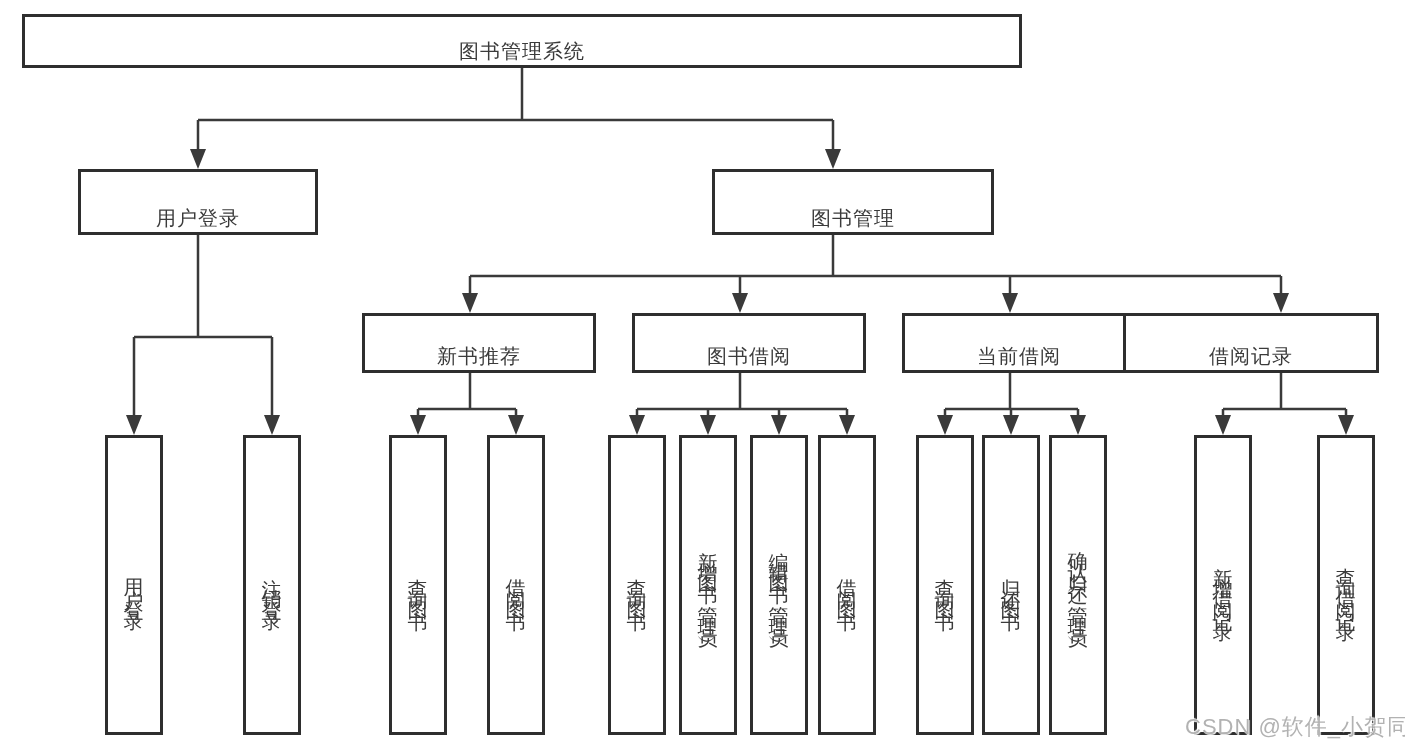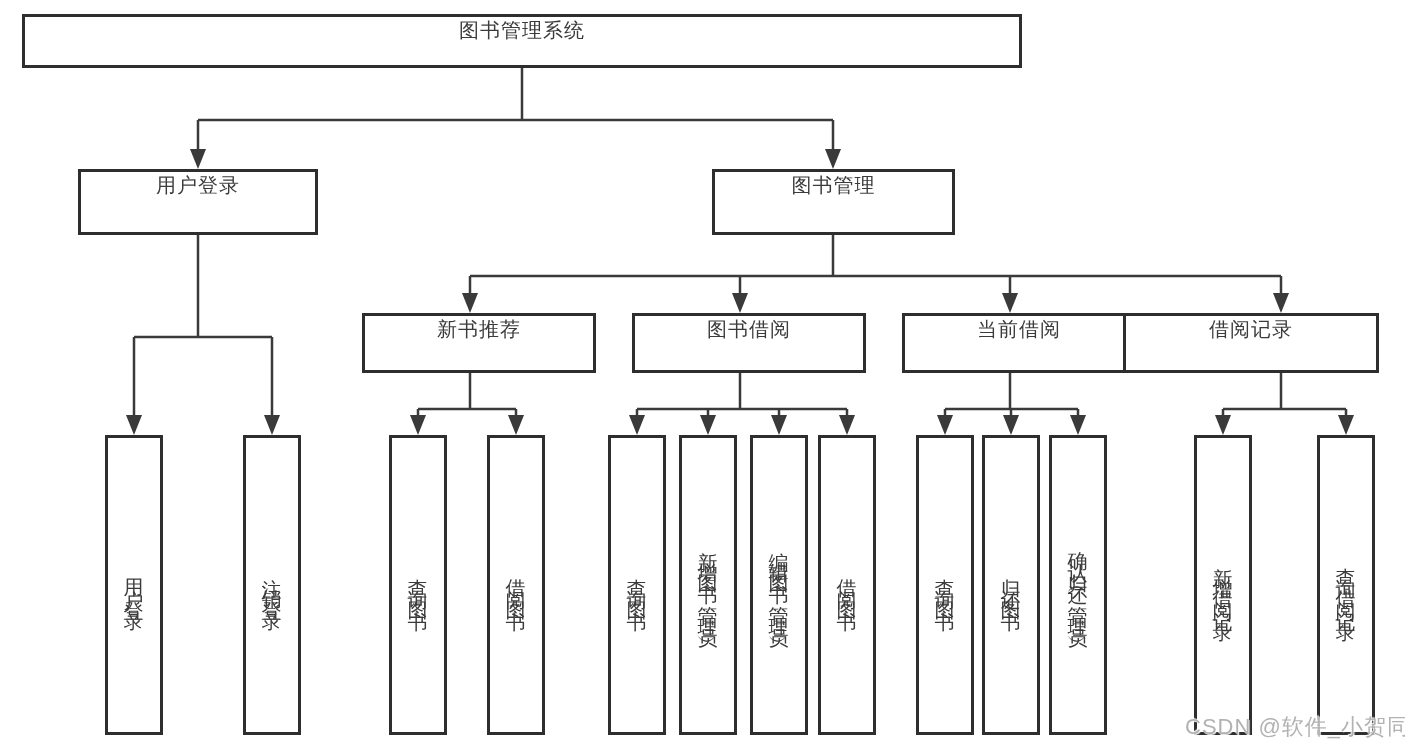--- a/index.html
+++ b/index.html
@@ -25,21 +25,21 @@
   .wires{
     position:absolute;
     left:0;top:0;
     width:1405px;height:747px;
   }
   .node{
     position:absolute;
     background:#fff;
     border:3px solid var(--border);
     display:flex;
-    align-items:flex-start;
+    align-items:flex-end;
     justify-content:center;
     font-size:20px;
     letter-spacing:1px;
     color:var(--text);
     z-index:2;
   }
   .node.root{
     left:22px;top:14px;width:1000px;height:54px;
   }
   .node.lvl2{top:169px;height:66px;}
@@ -121,21 +121,21 @@
     </g>
   </svg>
 
   <div class="node root">
     <span>图书管理系统</span>
   </div>
 
   <div class="node lvl2" style="left:78px;width:240px;">
     <span>用户登录</span>
   </div>
-  <div class="node lvl2" style="left:712px;width:243px;">
+  <div class="node lvl2" style="left:712px;width:282px;">
     <span>图书管理</span>
   </div>
 
   <div class="node lvl3" style="left:362px;">
     <span>新书推荐</span>
   </div>
   <div class="node lvl3" style="left:632px;">
     <span>图书借阅</span>
   </div>
   <div class="node lvl3" style="left:902px;">

